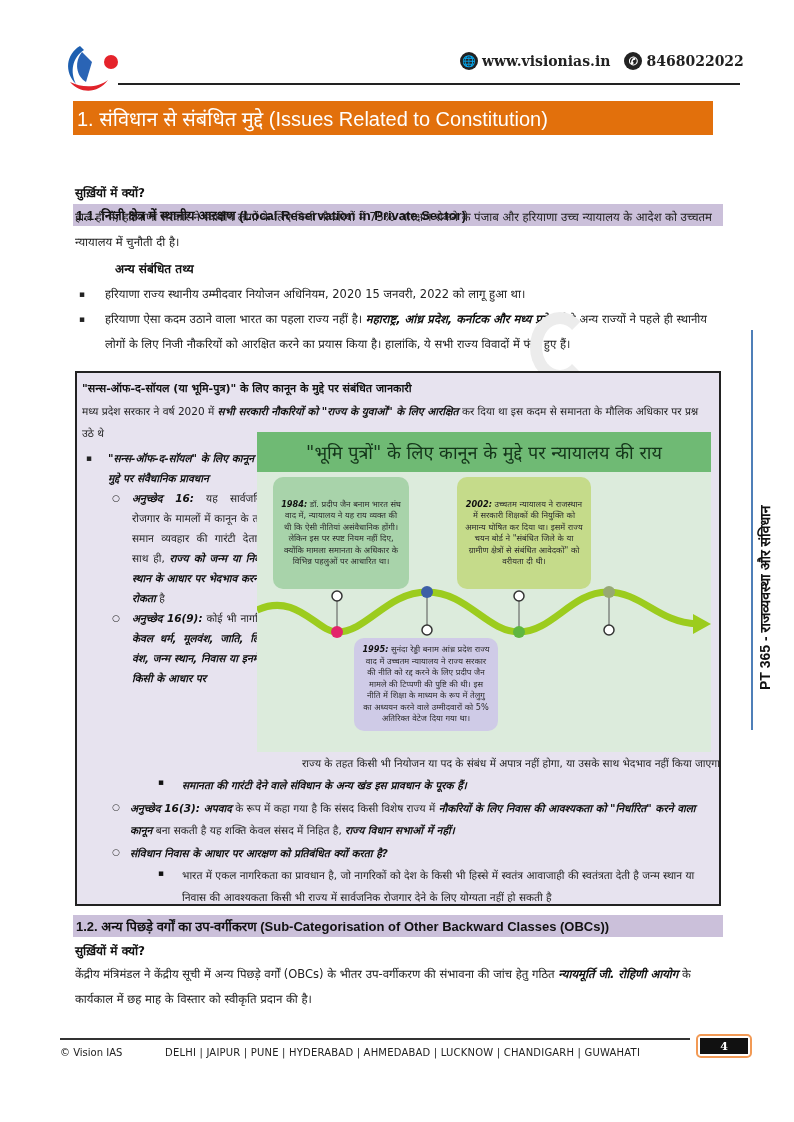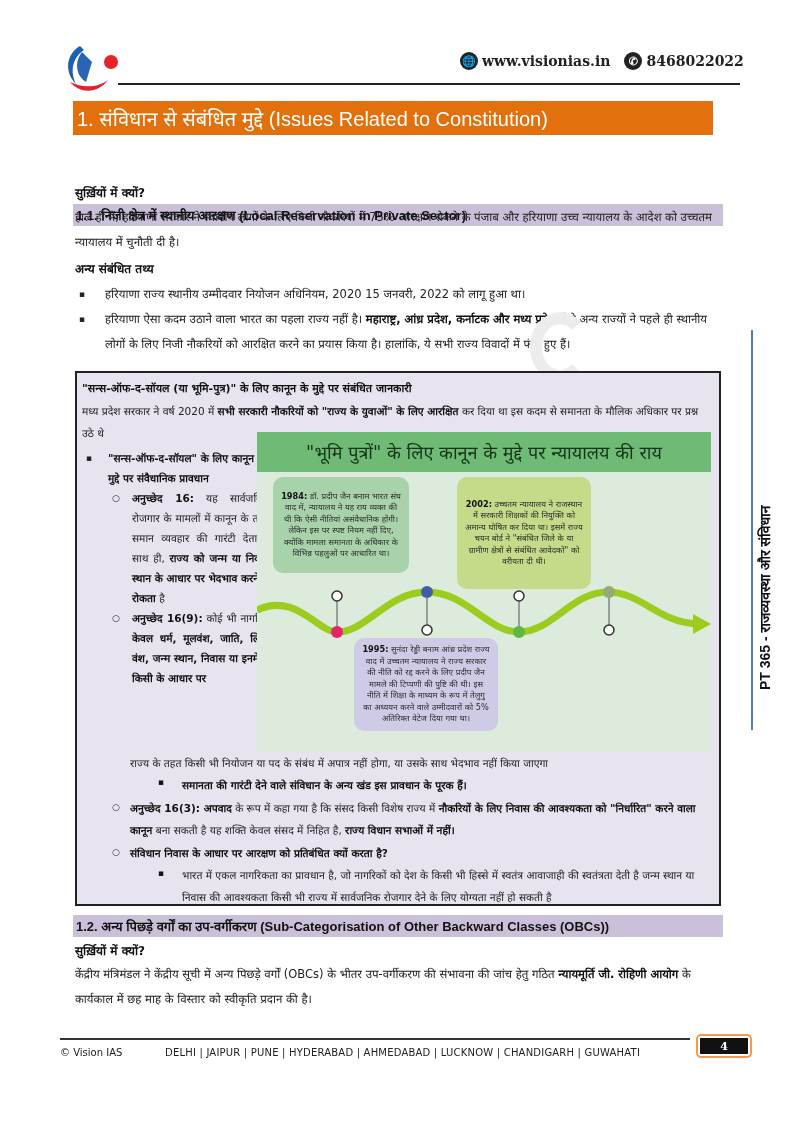--- a/index.html
+++ b/index.html
@@ -14,38 +14,38 @@
   .header-rule { left: 118px; top: 83px; width: 622px; height: 2px; background: #222; }
 
   .chapter-banner { left: 73px; top: 101px; width: 640px; height: 34px; background: #e2700c; color: #fff; font-family: "Liberation Sans", sans-serif; font-size: 20px; display: flex; align-items: center; padding-left: 4px; box-sizing: border-box; }
 
   .section-bar { left: 73px; width: 650px; height: 22px; background: #cbc0da; font-family: "Liberation Sans", sans-serif; font-size: 13px; font-weight: bold; display: flex; align-items: center; padding-left: 3px; box-sizing: border-box; color: #111; }
   .subhead { left: 75px; font-size: 12px; font-weight: bold; }
   .para { left: 75px; width: 650px; font-size: 11.5px; line-height: 25px; color: #222; }
   .bullet-list { left: 75px; width: 650px; font-size: 11.5px; line-height: 25px; color: #222; margin: 4px; padding: 0; list-style: none; }
   .bullet-list li { position: relative; padding-left: 26px; }
   .bullet-list li::before { content: "▪"; position: absolute; left: 0; font-size: 9px; }
-  b { font-weight: bold; color: #111; }
+  b { font-weight: bold; color: #111; font-style: italic; }
 
   
   .info-box { left: 75px; top: 371px; width: 646px; height: 535px; background: #e7e3ef; border: 2px solid #222; box-sizing: border-box; }
   .ib-title { left: 82px; top: 380px; font-size: 11px; font-weight: bold; }
   .ib-text { left: 82px; top: 400px; width: 630px; font-size: 10.5px; line-height: 22px; color: #222; }
 
   .left-col { left: 82px; top: 448px; width: 188px; font-size: 10.5px; line-height: 20px; color: #222; }
   .lc-bullet { position: relative; padding-left: 26px; }
   .lc-bullet::before { content: "▪"; position: absolute; left: 4px; font-size: 9px; }
   .lc-sub { position: relative; padding-left: 50px; text-align: justify; }
   .lc-sub::before { content: "○"; position: absolute; left: 30px; font-size: 9px; }
 
   
   .infographic { left: 257px; top: 432px; width: 454px; height: 320px; background: #dcebdc; overflow: hidden; }
   .ig-header { position: absolute; left: 0; top: 0; width: 100%; height: 40px; background: #6fba74; color: #14351a; font-family: "DejaVu Serif", serif; font-size: 18px; display: flex; align-items: center; justify-content: center; }
   .card { position: absolute; border-radius: 10px; font-size: 8.2px; line-height: 11.5px; text-align: center; color: #2b2b2b; box-sizing: border-box; padding: 12px 8px; display: flex; align-items: center; justify-content: center; }
-  .c1 { left: 16px; top: 45px; width: 136px; height: 96px; background: #a8d3aa; }
+  .c1 { left: 16px; top: 45px; width: 136px; height: 112px; background: #a8d3aa; }
   .c2 { left: 200px; top: 45px; width: 134px; height: 112px; background: #c5db8a; }
   .c3 { left: 97px; top: 206px; width: 144px; height: 93px; background: #cfcbe7; }
   .c4 { left: 278px; top: 206px; width: 142px; height: 114px; background: #a7b37d; }
   .wave { position: absolute; left: 0; top: 140px; width: 454px; height: 80px; }
 
   
   .cont-text { left: 130px; width: 590px; font-size: 10.5px; line-height: 22px; color: #222; }
   .sq { position: absolute; font-size: 9px; }
   .circ { position: absolute; font-size: 9px; color: #333; }
 
@@ -87,21 +87,21 @@
 
 <div class="abs chapter-banner">
   <span>1. संविधान से संबंधित मुद्दे (Issues Related to Constitution)</span>
 </div>
 
 <div class="abs section-bar" style="top:161px;margin-top:43px;">
   <span>1.1. निजी क्षेत्र में स्थानीय आरक्षण (Local Reservation in Private Sector)</span>
 </div>
 <div class="abs subhead" style="top:184px;">सुर्ख़ियों में क्यों?</div>
 <div class="abs para" style="top:205px;">हाल ही में, हरियाणा सरकार ने स्थानीय लोगों के लिए निजी नौकरियों में 75% आरक्षण रोकने के पंजाब और हरियाणा उच्च न्यायालय के आदेश को उच्चतम न्यायालय में चुनौती दी है।</div>
-<div class="abs subhead" style="top:260px;">अन्य संबंधित तथ्य</div>
+<div class="abs subhead" style="top:260px;margin-left:40px;">अन्य संबंधित तथ्य</div>
 <ul class="abs bullet-list" style="top:278px;">
   <li><span>हरियाणा राज्य स्थानीय उम्मीदवार नियोजन अधिनियम, 2020 15 जनवरी, 2022 को लागू हुआ था।</span></li>
   <li><span>हरियाणा ऐसा कदम उठाने वाला भारत का पहला राज्य नहीं है। </span><b>महाराष्ट्र, आंध्र प्रदेश, कर्नाटक और मध्य प्रदेश</b><span> जैसे अन्य राज्यों ने पहले ही स्थानीय लोगों के लिए निजी नौकरियों को आरक्षित करने का प्रयास किया है। हालांकि, ये सभी राज्य विवादों में फंसे हुए हैं।</span></li>
 </ul>
 
 <div class="abs watermark"></div>
 
 <div class="abs info-box"></div>
 <div class="abs ib-title">"सन्स-ऑफ-द-सॉयल (या भूमि-पुत्र)" के लिए कानून के मुद्दे पर संबंधित जानकारी</div>
 <div class="abs ib-text">
@@ -140,21 +140,21 @@
     <circle cx="262" cy="60" r="6" fill="#5fb640"></circle>
     <line x1="352" y1="20" x2="352" y2="54" stroke="#555" stroke-width="1"></line>
     <circle cx="352" cy="20" r="6" fill="#97a873"></circle>
     <circle cx="352" cy="58" r="5" fill="#fff" stroke="#333" stroke-width="1.5"></circle>
   </svg>
   <div class="card c3">
       <div><b>1995:</b><span> सुनंदा रेड्डी बनाम आंध्र प्रदेश राज्य वाद में उच्चतम न्यायालय ने राज्य सरकार की नीति को रद्द करने के लिए प्रदीप जैन मामले की टिप्पणी की पुष्टि की थी। इस नीति में शिक्षा के माध्यम के रूप में तेलुगु का अध्ययन करने वाले उम्मीदवारों को 5% अतिरिक्त वेटेज दिया गया था।</span></div>
     </div>
 </div>
 
-<div class="abs cont-text" style="top:752px;">
+<div class="abs cont-text" style="top:752px;text-align:right;">
   <span> राज्य के तहत किसी भी नियोजन या पद के संबंध में अपात्र नहीं होगा, या उसके साथ भेदभाव नहीं किया जाएगा</span>
 </div>
 <span class="sq" style="left:158px; top:777px;">▪</span>
 <div class="abs cont-text" style="top:774px; left:182px; width:540px;">
   <b>समानता की गारंटी देने वाले संविधान के अन्य खंड इस प्रावधान के पूरक हैं।</b>
 </div>
 <span class="circ" style="left:112px; top:802px;">○</span>
 <div class="abs cont-text" style="top:797px;">
   <b>अनुच्छेद 16(3):</b><b> अपवाद</b><span> के रूप में कहा गया है कि संसद किसी विशेष राज्य में </span><b>नौकरियों के लिए निवास की आवश्यकता को "निर्धारित" करने वाला कानून</b><span> बना सकती है  यह शक्ति केवल संसद में निहित है, </span><b>राज्य विधान सभाओं में नहीं।</b>
 </div>

